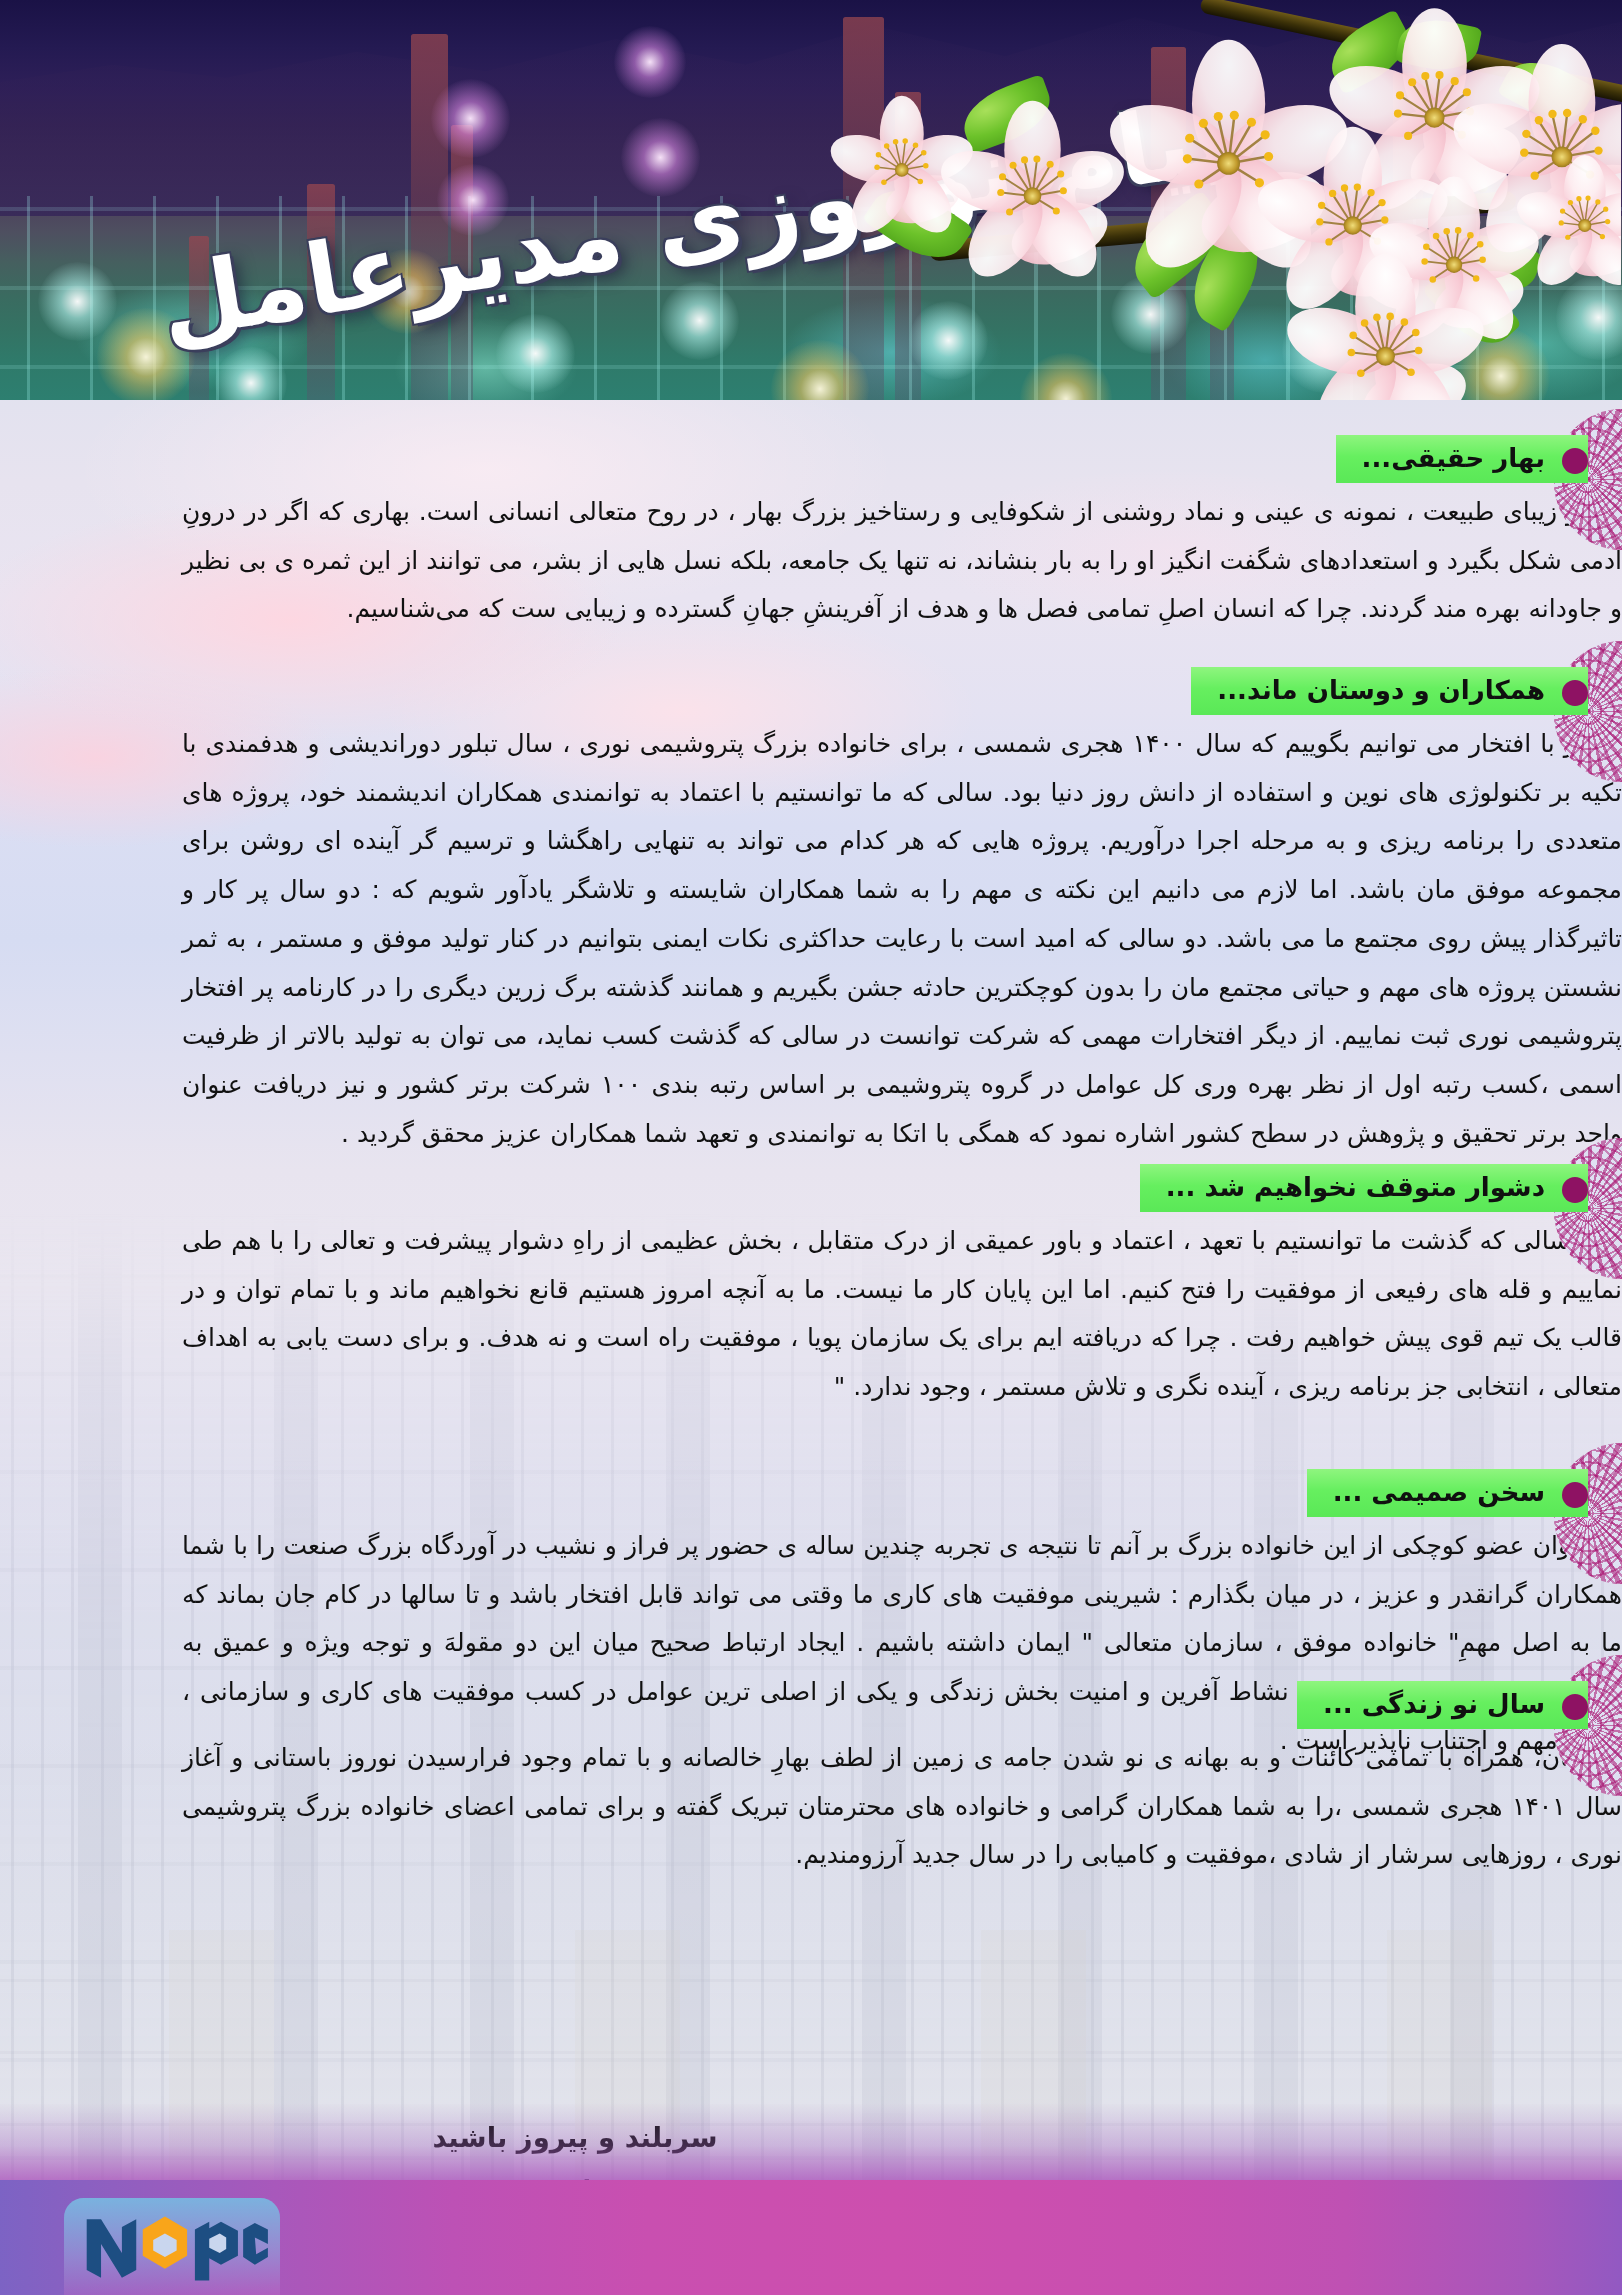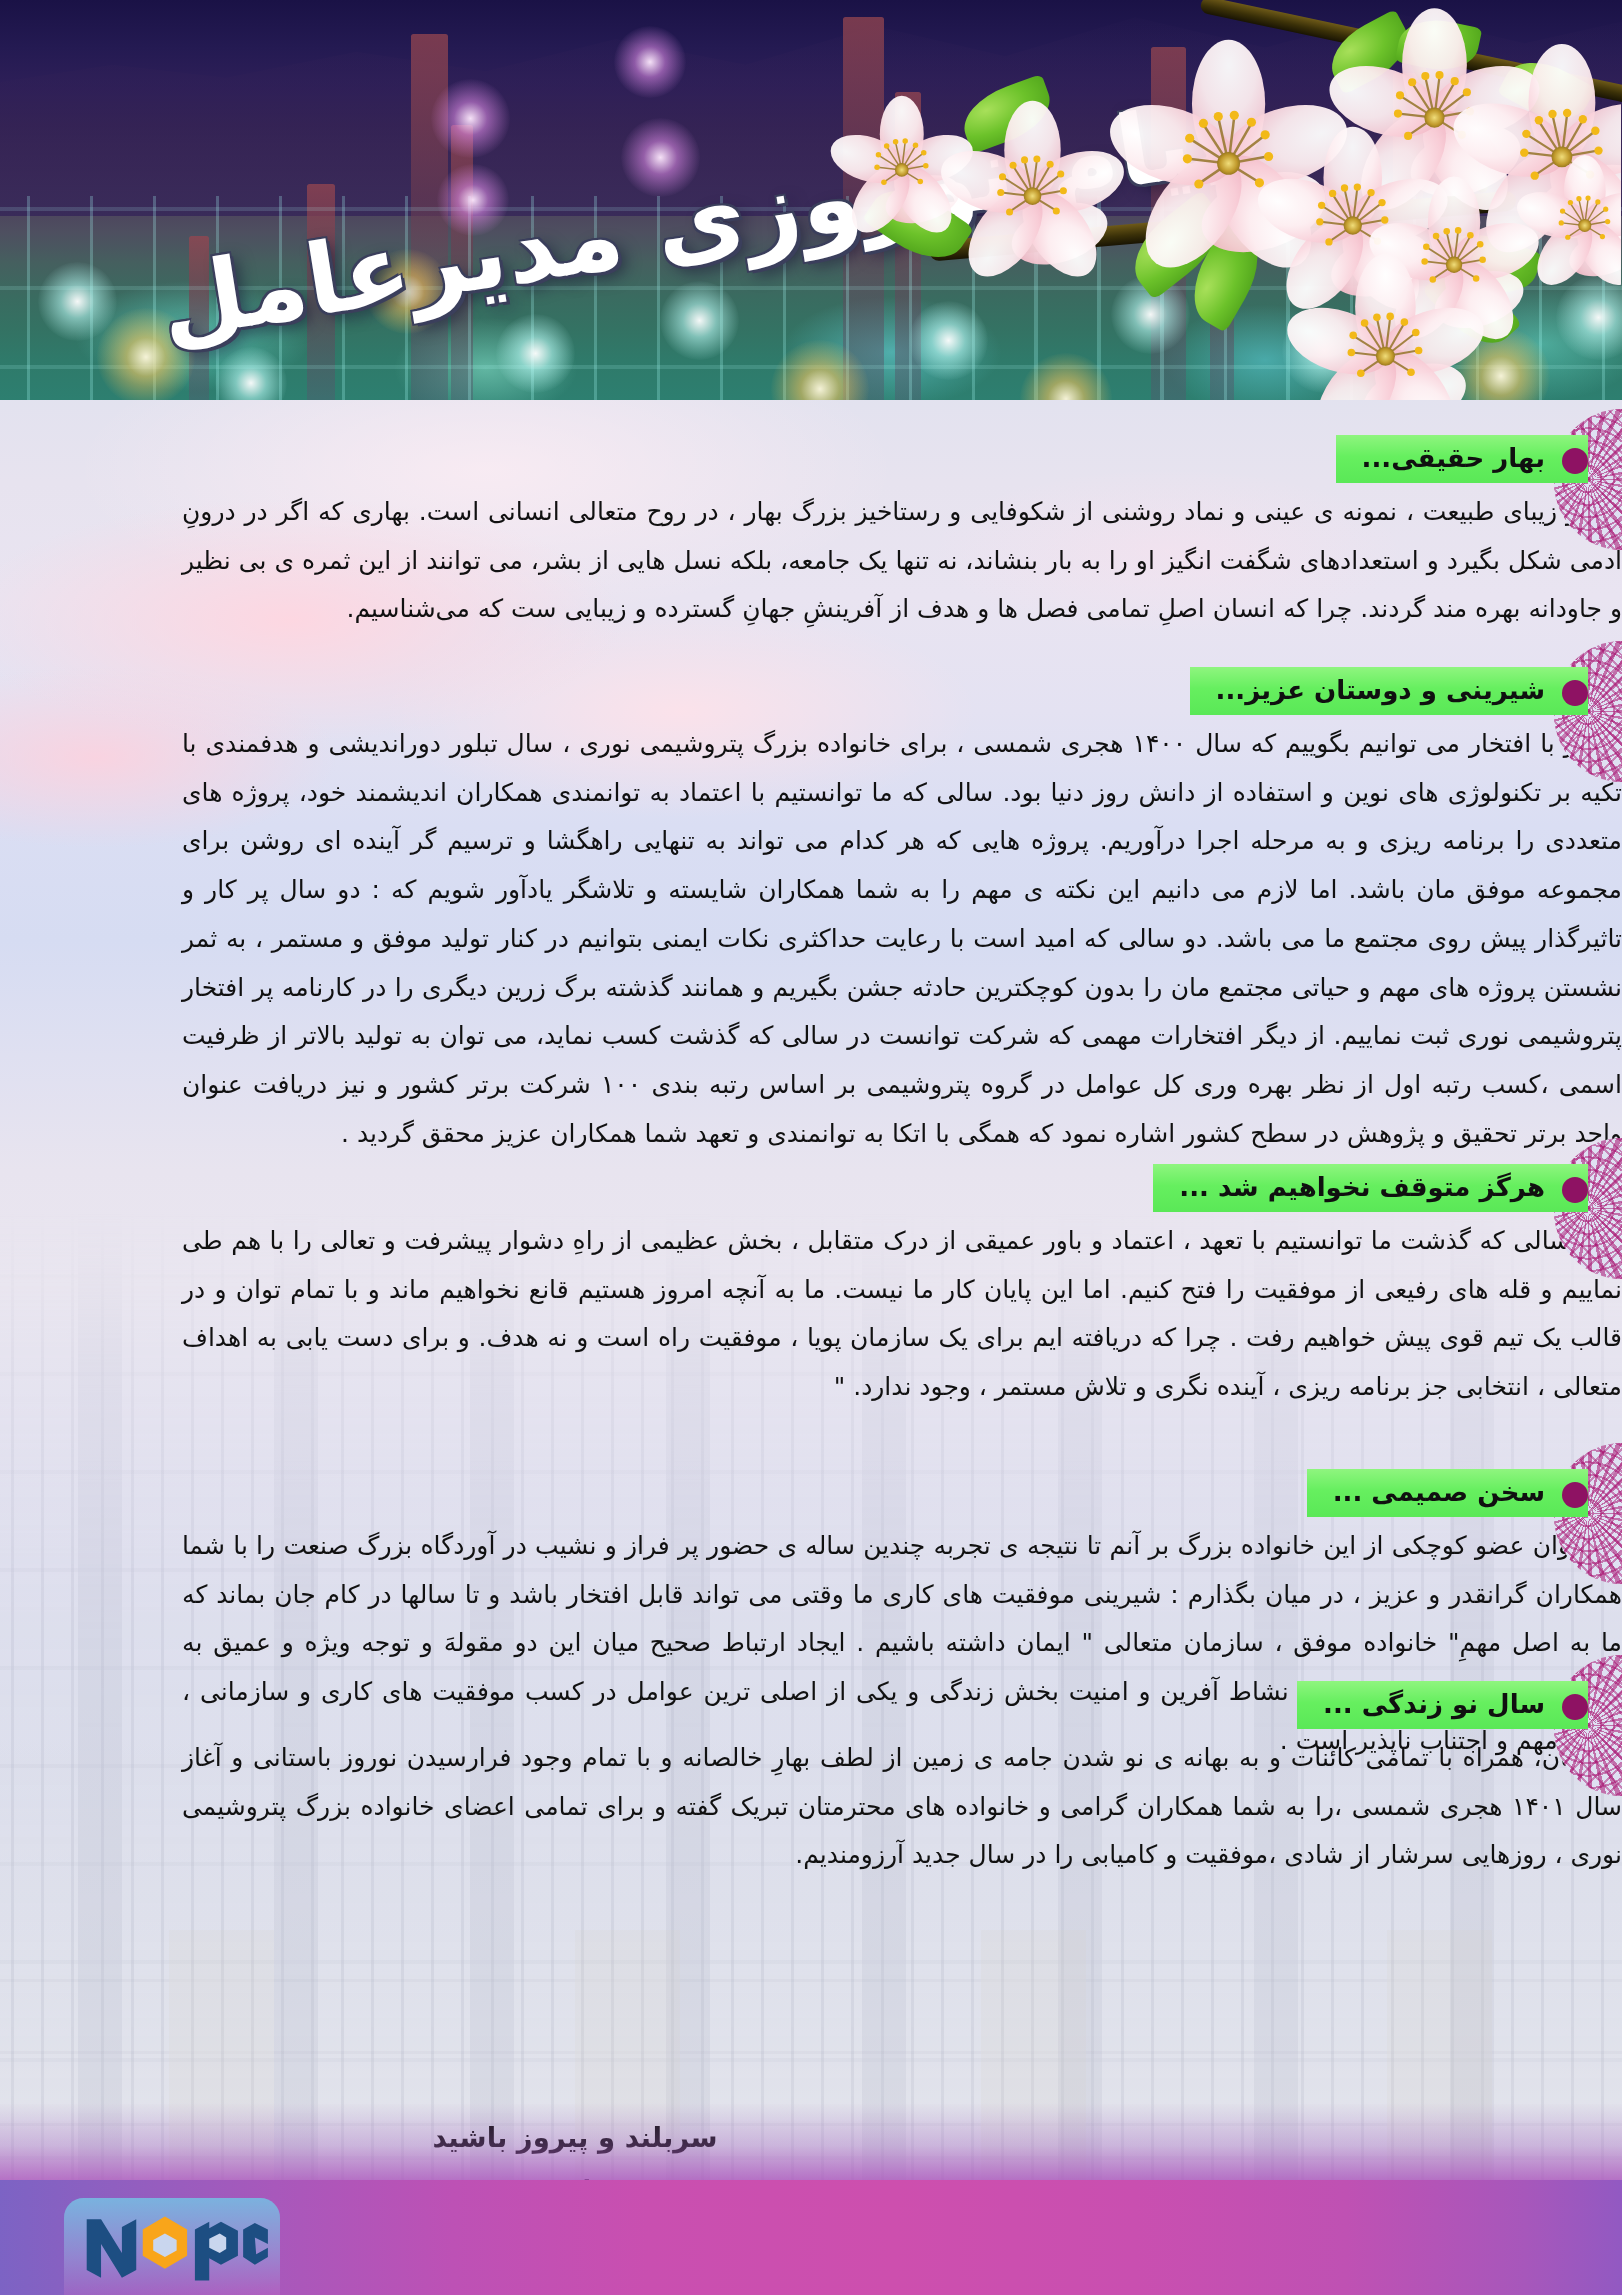--- a/index.html
+++ b/index.html
@@ -491,30 +491,30 @@
         <div class="medallion-dot"></div>
         <div class="heading-chip">بهار حقیقی...</div>
       </div>
       <div class="body-text" style="width:1440px; margin-right:0;">نوروز زیبای  طبیعت ، نمونه ی عینی و نماد روشنی از شکوفایی و رستاخیز بزرگ  بهار ، در روح متعالی انسانی است. بهاری که اگر در درونِ آدمی شکل بگیرد و استعدادهای شگفت انگیز او را به بار بنشاند، نه تنها یک جامعه، بلکه نسل هایی از بشر، می توانند از این ثمره ی بی نظیر و جاودانه بهره مند گردند. چرا که انسان اصلِ تمامی فصل ها و هدف از آفرینشِ جهانِ گسترده و زیبایی ست که می‌شناسیم.</div>
     </div>
 
     <div class="section" style="position:absolute; left:98px; top:270px; width:1525px;">
       <div class="heading-row">
         <div class="medallion"></div>
         <div class="medallion-dot"></div>
-        <div class="heading-chip">شیرینی و دوستان عزیز...</div>
+        <div class="heading-chip">همکاران و دوستان ماند...</div>
       </div>
       <div class="body-text" style="width:1440px;">امروز با افتخار می توانیم بگوییم که سال ۱۴۰۰ هجری شمسی ، برای خانواده بزرگ پتروشیمی نوری ، سال تبلور دوراندیشی و هدفمندی با تکیه بر تکنولوژی های نوین و استفاده از دانش روز دنیا بود. سالی که ما توانستیم با اعتماد به توانمندی همکاران اندیشمند خود، پروژه های متعددی را برنامه ریزی و به مرحله اجرا درآوریم. پروژه هایی که هر کدام می تواند به تنهایی راهگشا و ترسیم گر آینده ای روشن برای مجموعه موفق مان باشد. اما لازم می دانیم این نکته ی مهم را به شما همکاران شایسته و تلاشگر یادآور شویم که : دو سال پر کار و تاثیرگذار پیش روی مجتمع ما می باشد. دو سالی که امید است با رعایت حداکثری نکات ایمنی بتوانیم در کنار تولید موفق و مستمر ، به ثمر نشستن پروژه های مهم و حیاتی مجتمع مان را بدون کوچکترین حادثه جشن بگیریم و همانند گذشته برگ زرین دیگری را در کارنامه پر افتخار پتروشیمی نوری ثبت نماییم.  از دیگر افتخارات مهمی که شرکت  توانست در سالی که گذشت کسب نماید، می توان به تولید بالاتر از ظرفیت اسمی ،کسب رتبه اول از نظر بهره وری کل عوامل در گروه پتروشیمی بر اساس رتبه بندی ۱۰۰ شرکت برتر کشور و نیز دریافت عنوان واحد برتر تحقیق و پژوهش در سطح کشور اشاره نمود که همگی با اتکا به توانمندی و تعهد شما همکاران عزیز محقق گردید .</div>
     </div>
 
     <div class="section" style="position:absolute; left:98px; top:767px; width:1525px;">
       <div class="heading-row">
         <div class="medallion"></div>
         <div class="medallion-dot"></div>
-        <div class="heading-chip">هرگز متوقف نخواهیم شد ...</div>
+        <div class="heading-chip">دشوار متوقف نخواهیم شد ...</div>
       </div>
       <div class="body-text" style="width:1440px;">" در سالی که گذشت ما توانستیم با تعهد ، اعتماد و باور عمیقی از درک متقابل ، بخش عظیمی از راهِ دشوار پیشرفت و تعالی را با هم طی نماییم و قله های رفیعی از موفقیت را فتح کنیم. اما این پایان کار ما نیست.  ما به آنچه امروز هستیم قانع نخواهیم ماند و با تمام توان و در قالب یک تیم قوی پیش خواهیم رفت . چرا که دریافته ایم برای یک سازمان  پویا ، موفقیت راه است و نه هدف. و برای  دست یابی به اهداف متعالی ، انتخابی جز برنامه ریزی ، آینده نگری و تلاش مستمر ، وجود ندارد. "</div>
     </div>
 
     <div class="section" style="position:absolute; left:98px; top:1072px; width:1525px;">
       <div class="heading-row">
         <div class="medallion"></div>
         <div class="medallion-dot"></div>
         <div class="heading-chip">سخن صمیمی ...</div>
       </div>

